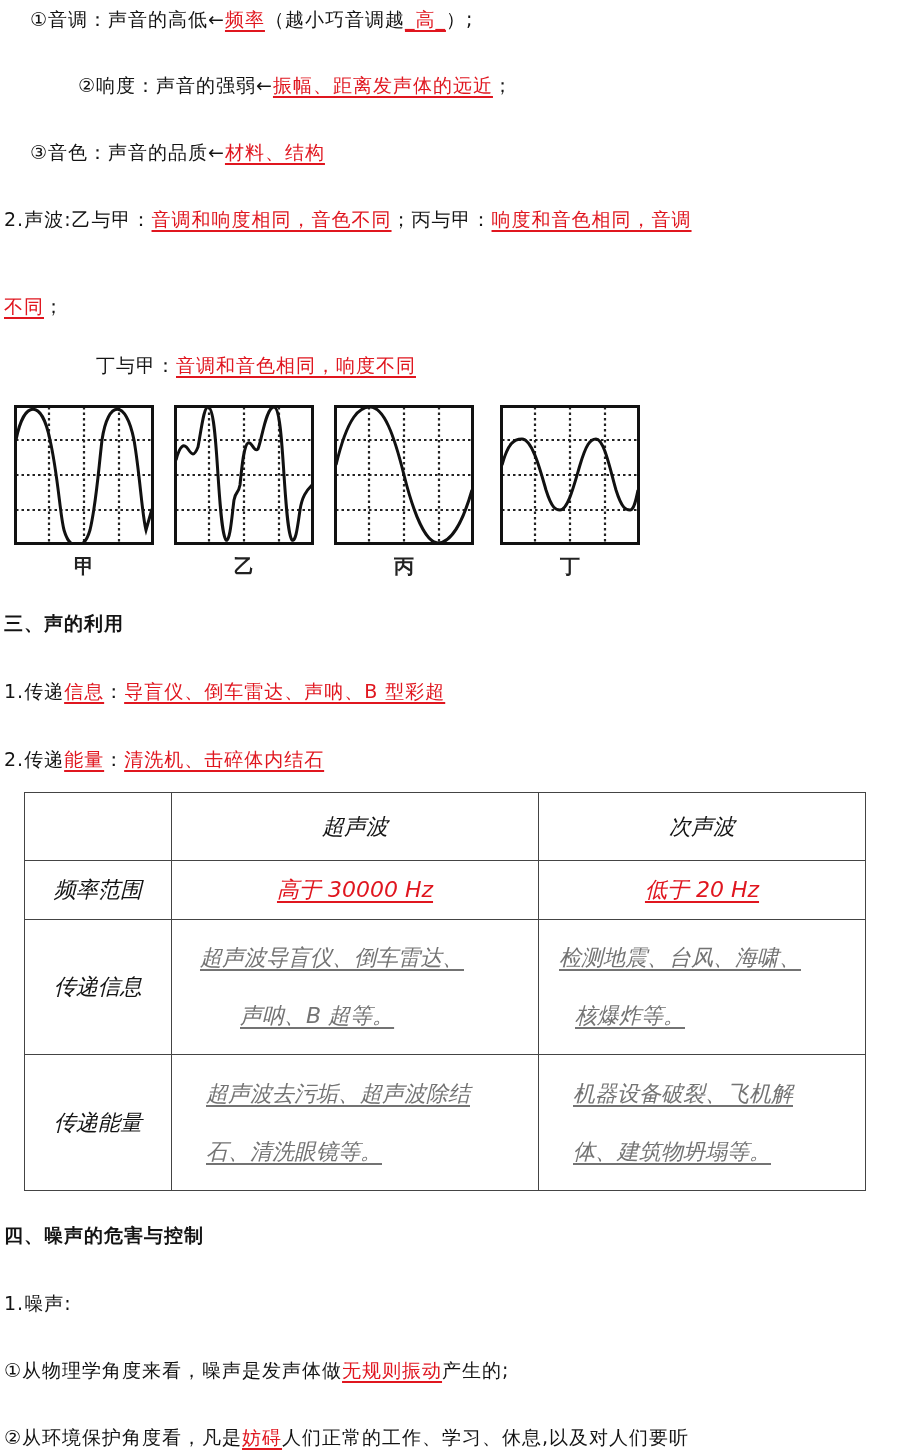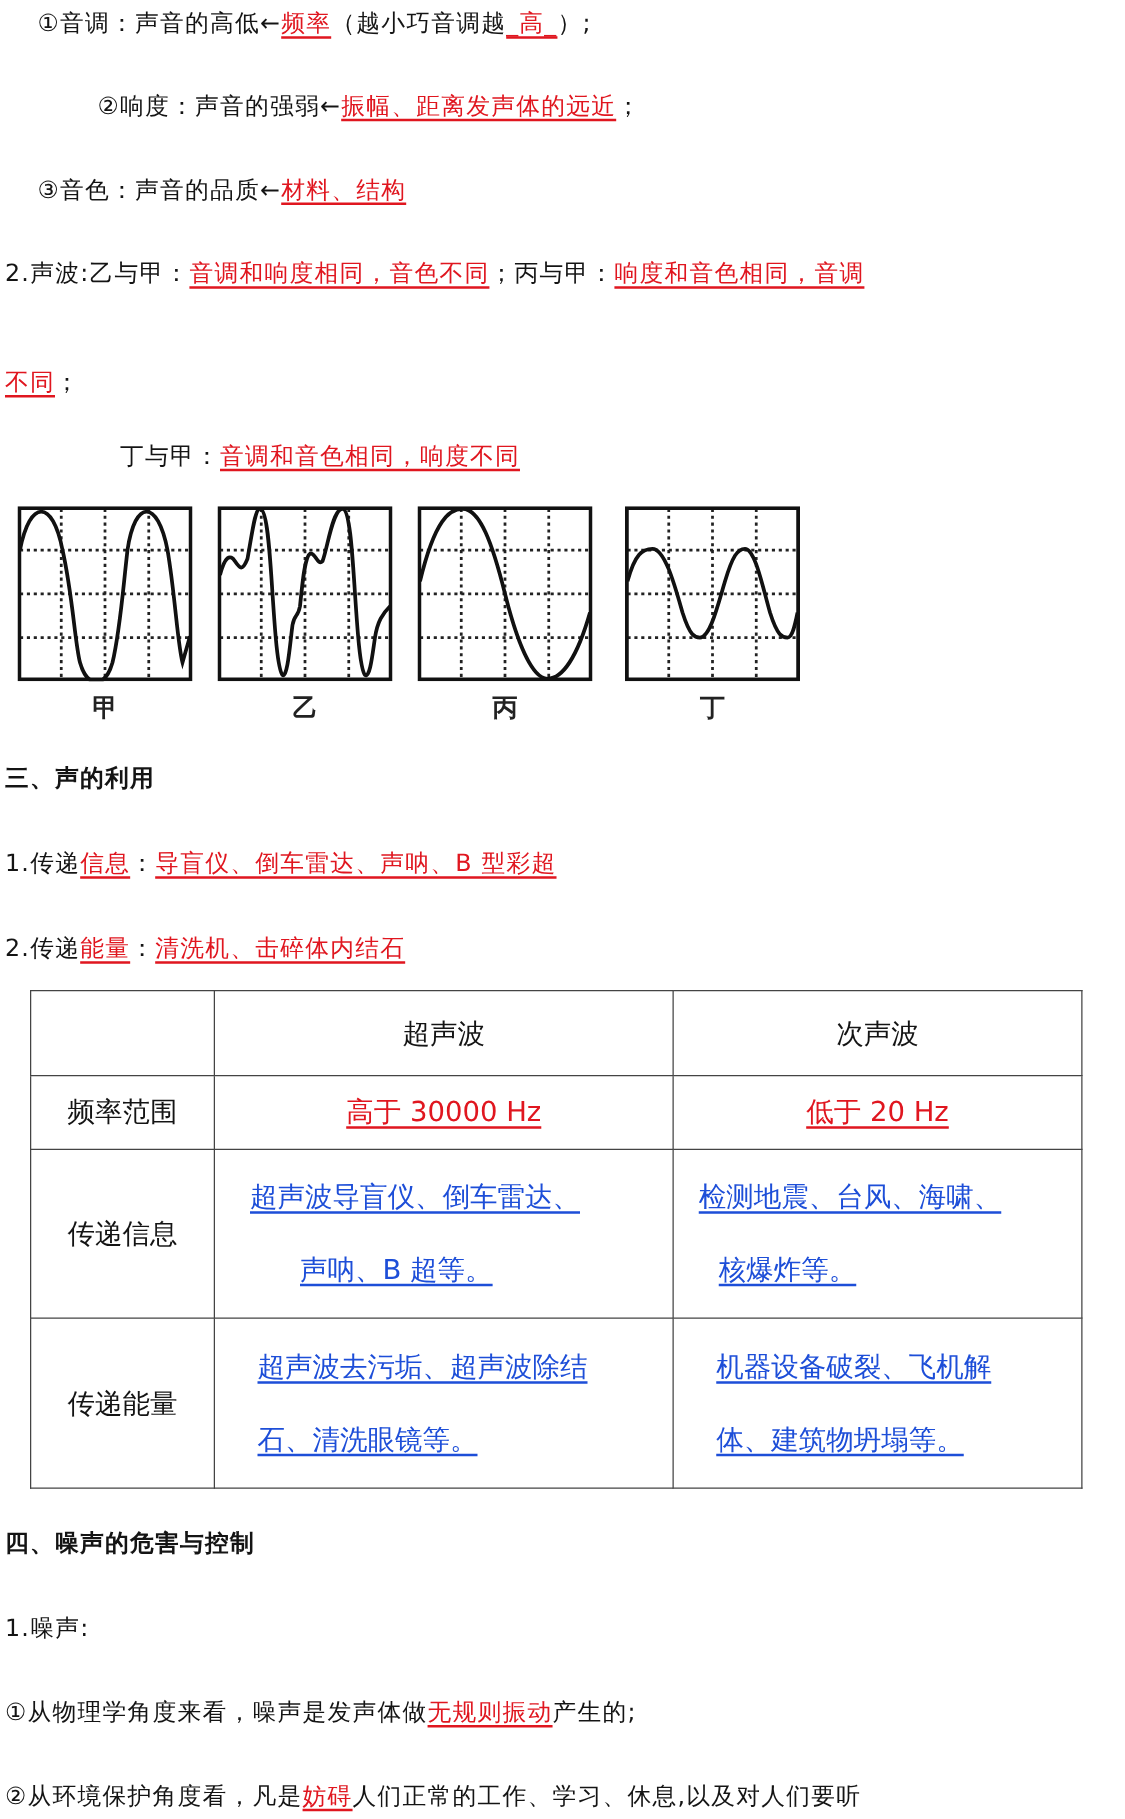--- a/index.html
+++ b/index.html
@@ -15,23 +15,23 @@
   .red { color:#e0161f; text-decoration: underline; text-decoration-color:#e0161f; text-underline-offset:4px; text-decoration-thickness:1.5px; }
   .bold { font-weight:bold; }
   .scope-row { position:absolute; top:405px; left:12px; width:640px; height:175px; }
   .scope { position:absolute; top:0; width:140px; height:140px; }
   .scope svg { display:block; }
   .scope-label { position:absolute; top:148px; width:140px; text-align:center; font-size:20px; font-weight:bold; color:#222; }
   table.cmp {
     position:absolute; left:24px; top:792px; width:842px;
     border-collapse:collapse; font-size:22px;
   }
-  table.cmp td { border:1.5px solid #444; text-align:center; vertical-align:middle; padding:0; }
+  table.cmp td { border:1.5px solid #444; text-align:center; vertical-align:middle; padding:0;font-style:italic; }
   .cell-lines { display:flex; flex-direction:column; gap:28px; align-items:flex-start; padding:8px 18px; }
-  .cell-lines span { color:#1d4ed8; text-decoration:underline; text-underline-offset:4px; text-decoration-thickness:1.5px; white-space:nowrap; }
+  .cell-lines span { color:#737373; text-decoration:underline; text-underline-offset:4px; text-decoration-thickness:1.5px; white-space:nowrap; }
 </style>
 </head>
 <body>
 
 <div class="line" style="top:4px; left:30px;">
   <span>①音调：声音的高低←</span><span class="red">频率</span><span>（越小巧音调越</span><span class="red">_高_</span><span>）;</span>
 </div>
 <div class="line" style="top:70px; left:30px;margin-left:48px;">
   <span>②响度：声音的强弱←</span><span class="red">振幅、距离发声体的远近</span><span>；</span>
 </div>

